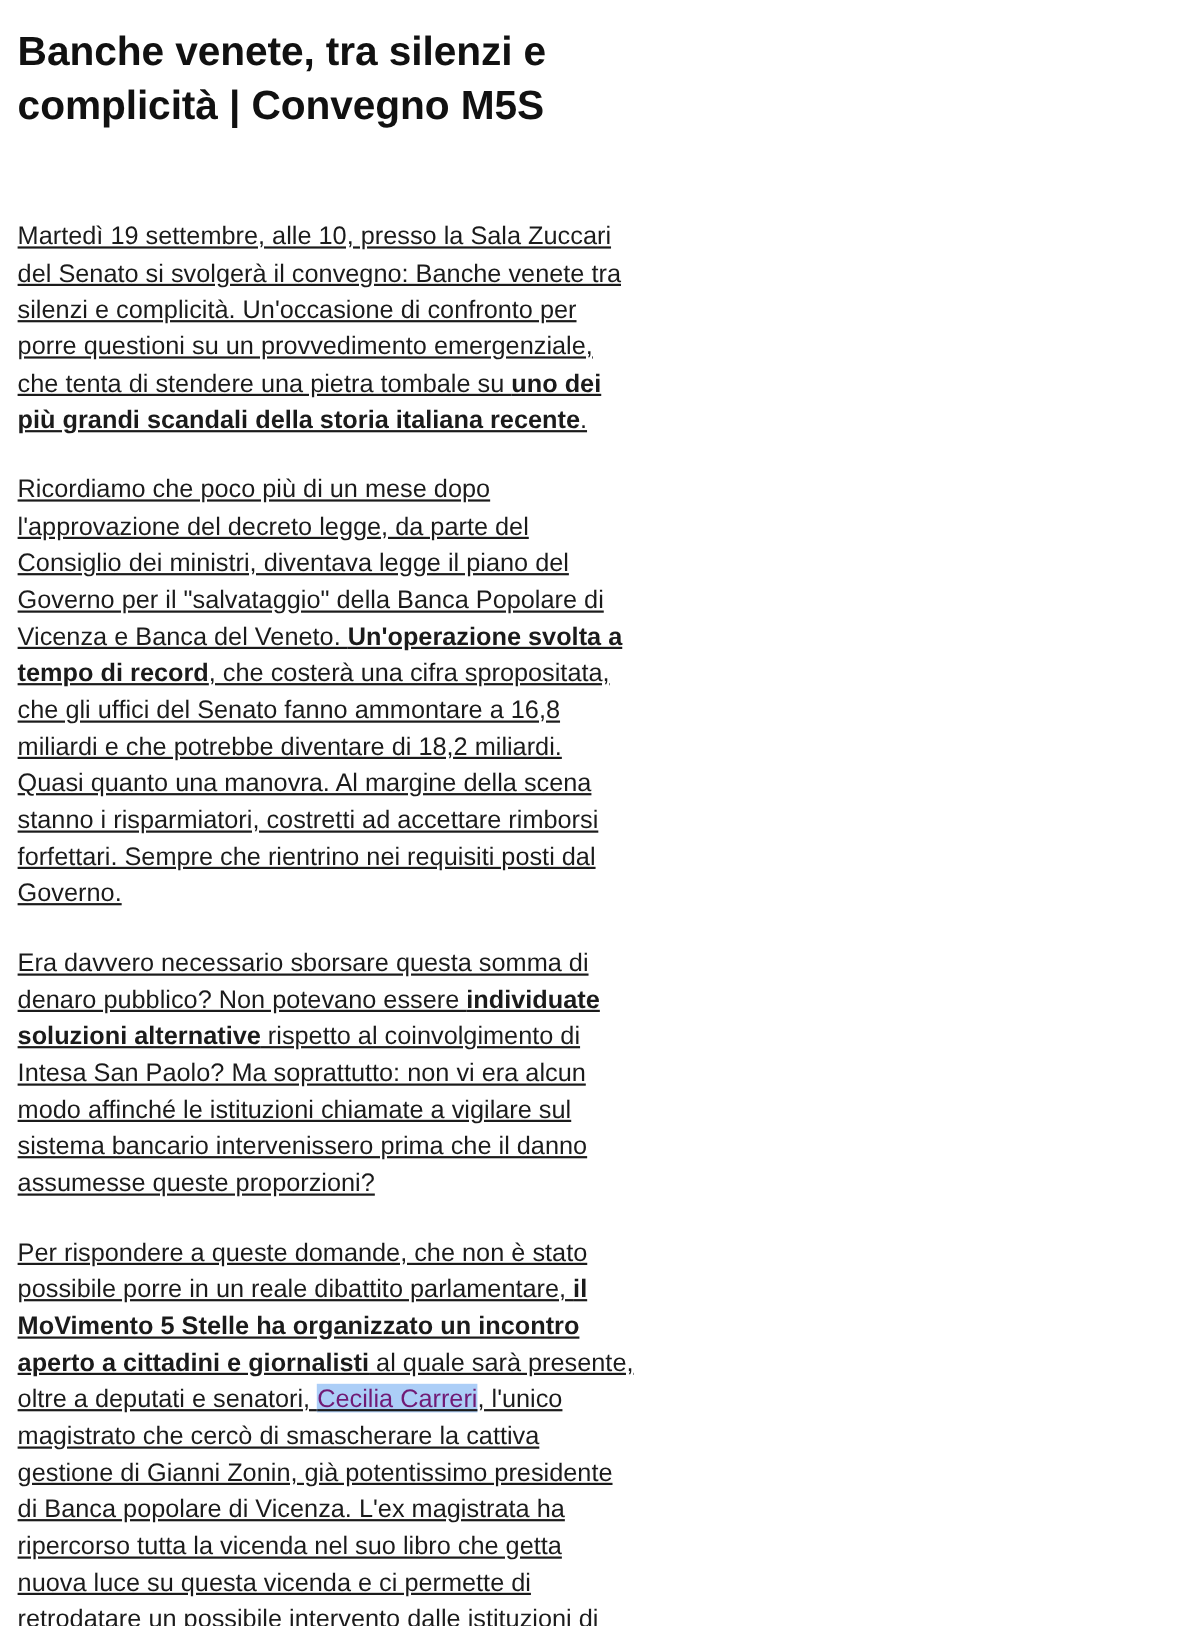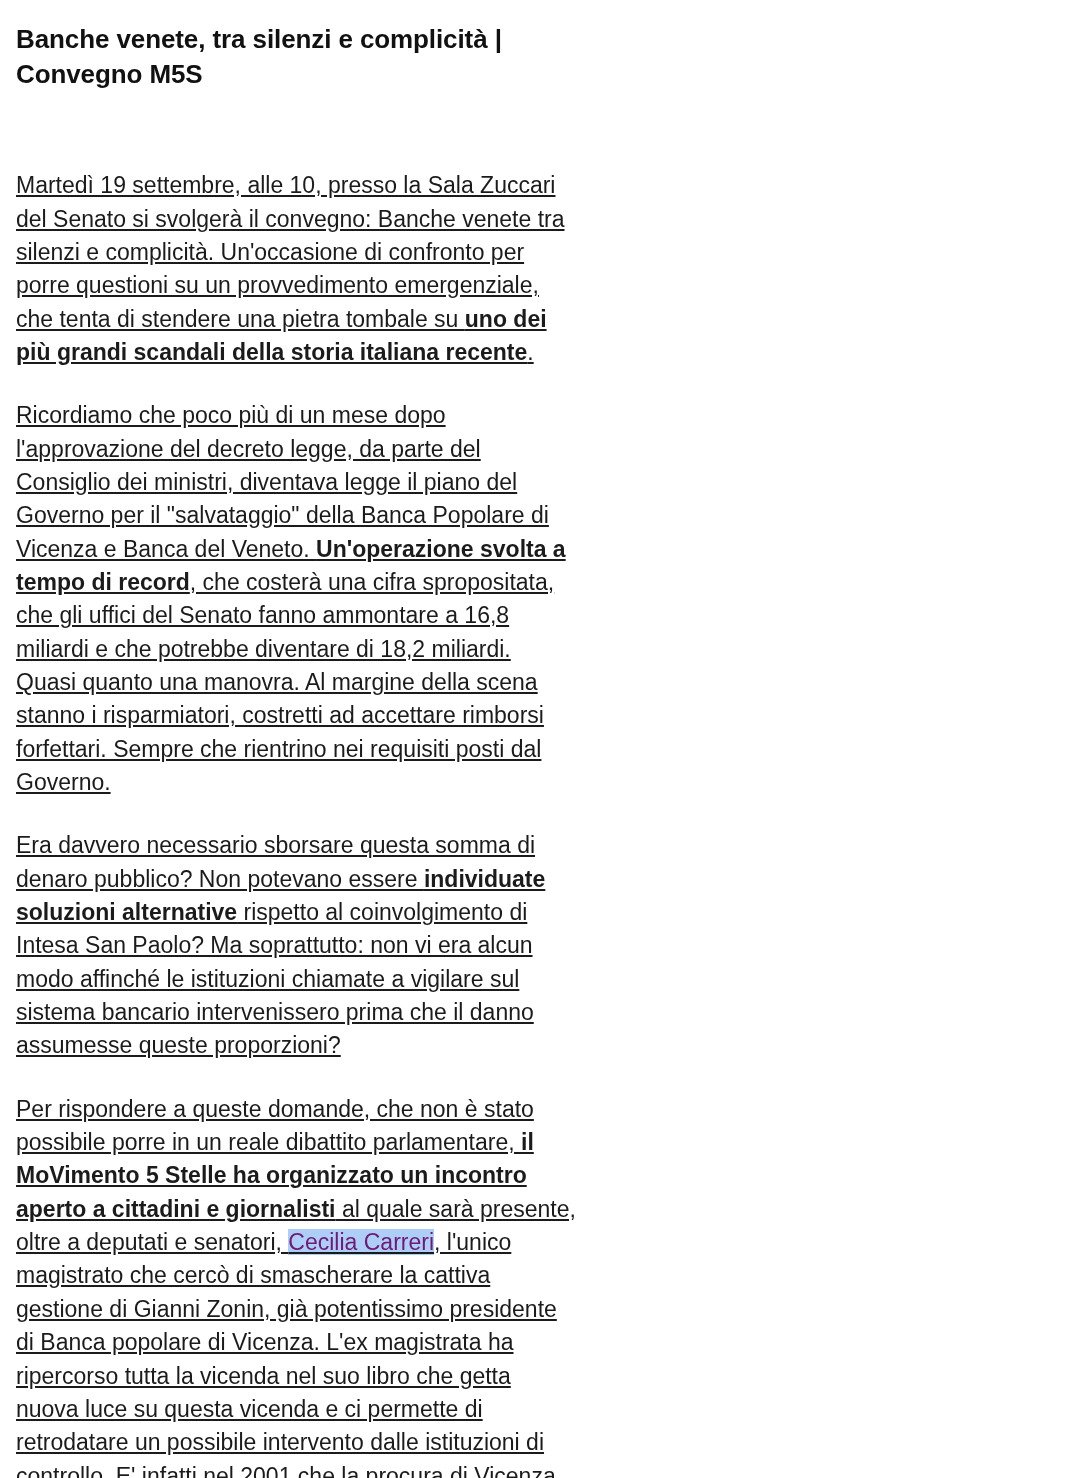--- a/index.html
+++ b/index.html
@@ -17,21 +17,21 @@
   .page {
     width: 1075px;
     box-sizing: border-box;
     padding: 22px 0 0 0;
   }
   .article {
     width: 560px;
     margin-left: 16px;
   }
   h1.title {
-    font-size: 26px;
+    font-size: 37px;
     line-height: 1.33;
     font-weight: bold;
     letter-spacing: -0.1px;
     margin: 0 0 0 0;
     color: #111111;
     width: 520px;
   }
   .spacer-after-title {
     height: 78px;
   }

